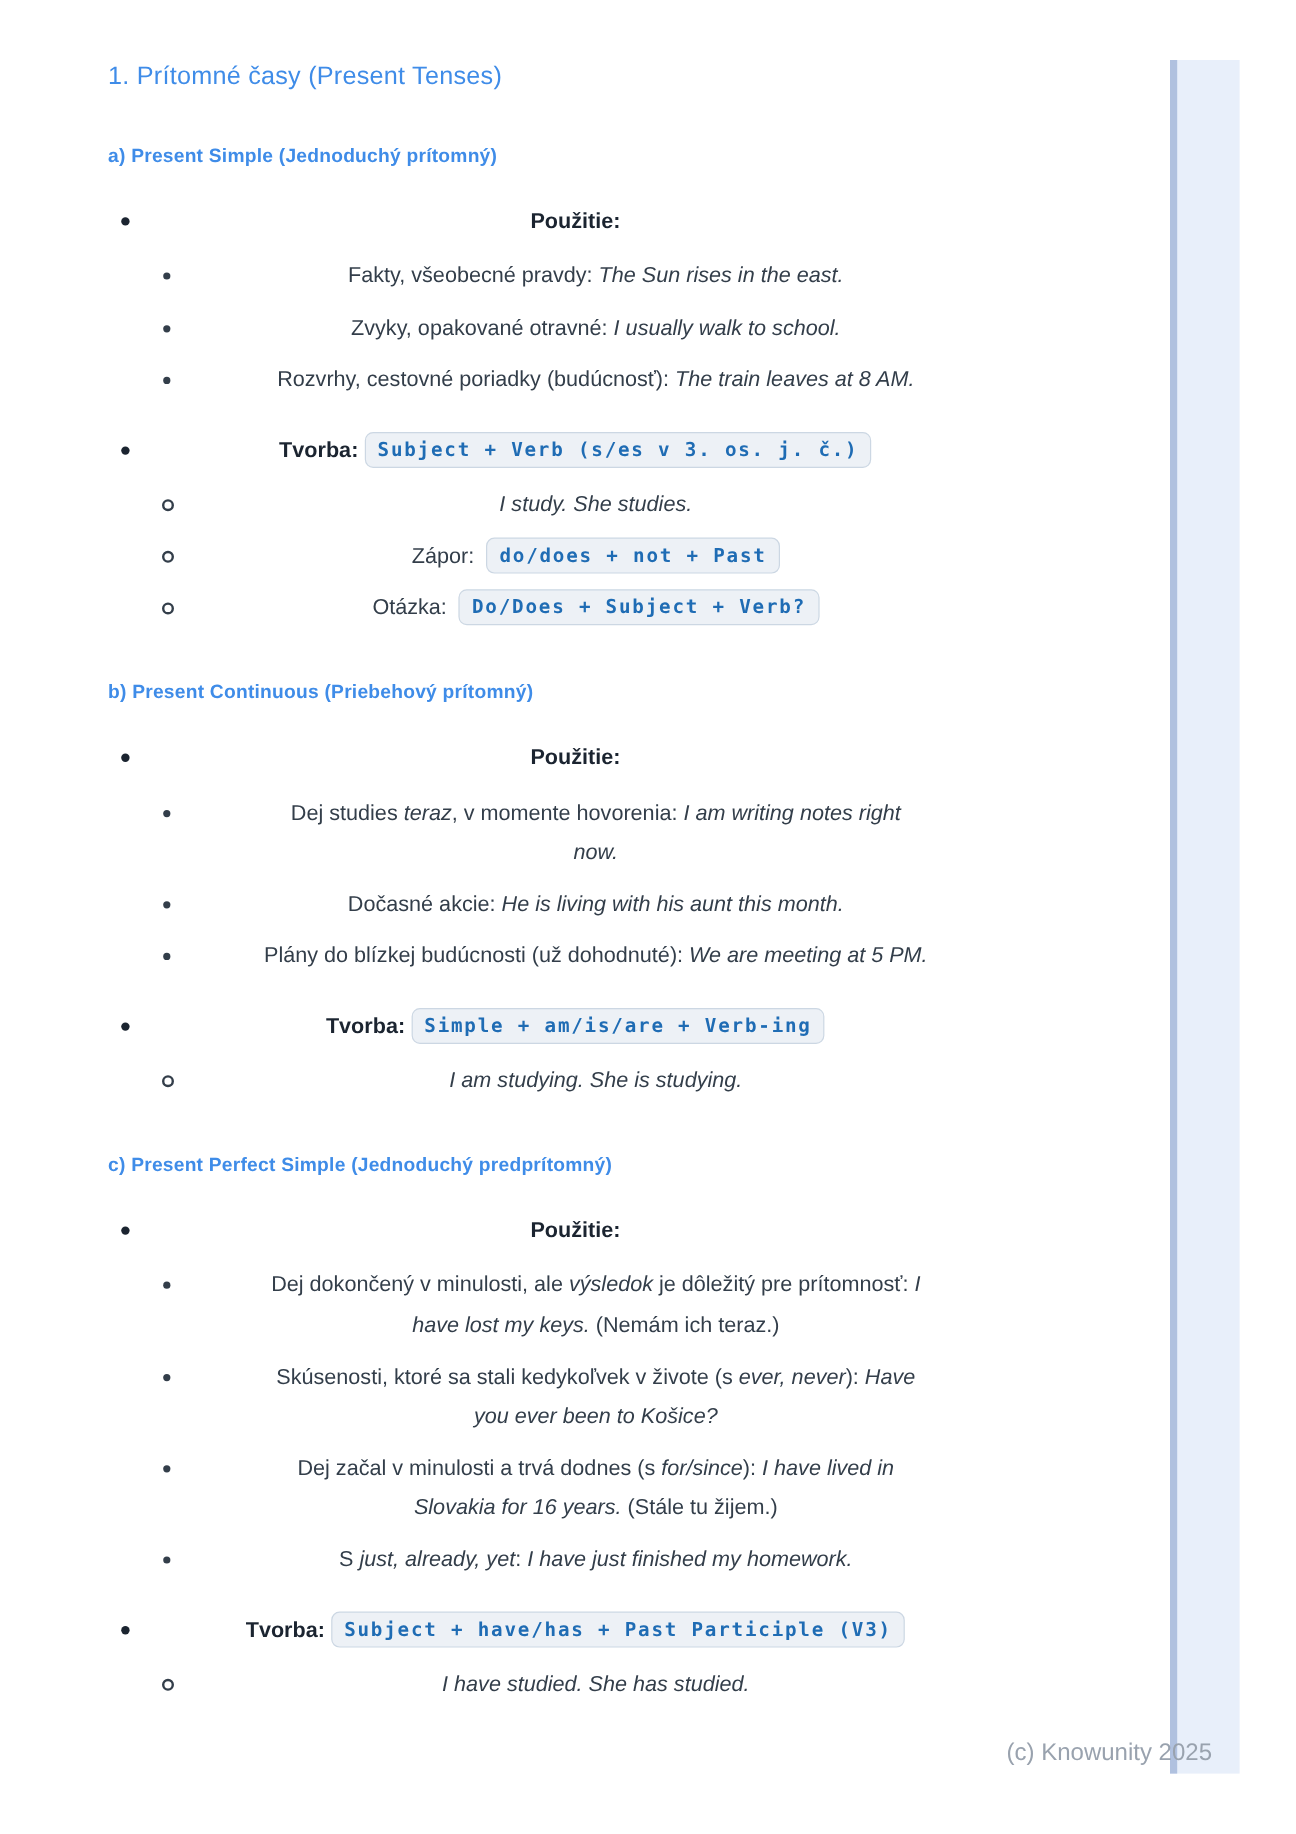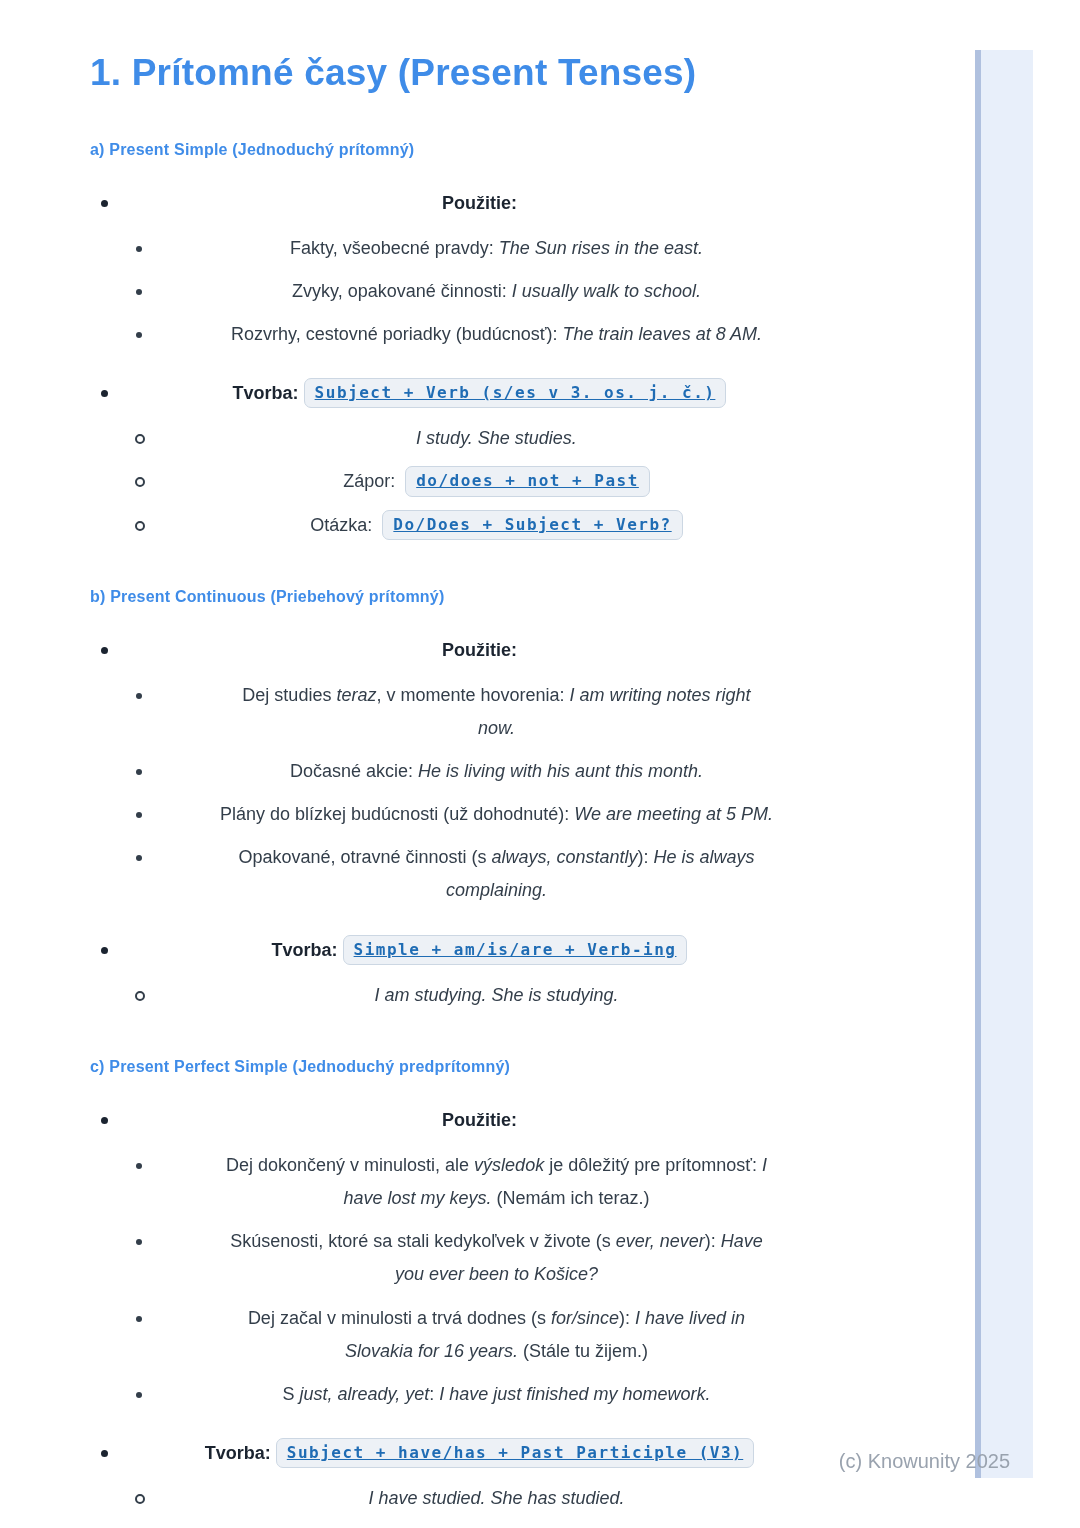--- a/index.html
+++ b/index.html
@@ -24,21 +24,21 @@
     position:absolute;left:975px;top:50px;width:52px;height:1428px;
     background:var(--bar-fill);
     border-left:6px solid var(--bar-edge);
     z-index:1;
   }
   .content{
     position:absolute;left:90px;top:0;width:745px;z-index:2;
     padding-top:52px;
   }
   h1{
-    margin:0;font-size:37px;line-height:1.15;font-weight:700;
+    margin:0;font-size:21px;line-height:1.15;font-weight:400;
     color:var(--heading-blue);letter-spacing:.2px;
   }
   h2{
     margin:45px 0 28px;font-size:16px;line-height:1.2;font-weight:700;
     color:var(--heading-blue);letter-spacing:.2px;
   }
   ul{list-style:none;margin:0;padding:0;text-align:center;}
   li{position:relative;}
   li.group{
     padding-left:34px;margin-bottom:26px;
@@ -70,58 +70,57 @@
     font-size:16px;font-weight:700;letter-spacing:1.5px;
     color:var(--code-blue);
     background:var(--code-bg);
     border:1px solid var(--code-border);
     border-radius:7px;
     padding:2px 10px 3px;
     margin-left:5px;
     line-height:1.45;
     white-space:nowrap;
     vertical-align:baseline;
-    position:relative;top:-1px;text-decoration:underline;
+    position:relative;top:-1px;
   }
   .footer{
     position:absolute;top:1450px;right:70px;z-index:3;
     font-size:20px;color:var(--footer-gray);
   }
 </style>
 </head>
 <body>
 
 <div class="side-bar"></div>
 
 <div class="content">
   <h1>1. Prítomné časy (Present Tenses)</h1>
   <div id="sections">
       <section>
         <h2>a) Present Simple (Jednoduchý prítomný)</h2>
         <ul class="groups">
           <li class="group disc"><span class="seg-b">Použitie:</span><ul class="sub">
               <li class="item disc"><span class="seg-n">Fakty, všeobecné pravdy: </span><span class="seg-i">The Sun rises in the east.</span></li>
-              <li class="item disc"><span class="seg-n">Zvyky, opakované činnosti: </span><span class="seg-i">I usually walk to school.</span></li>
+              <li class="item disc"><span class="seg-n">Zvyky, opakované otravné: </span><span class="seg-i">I usually walk to school.</span></li>
               <li class="item disc"><span class="seg-n">Rozvrhy, cestovné poriadky (budúcnosť): </span><span class="seg-i">The train leaves at 8 AM.</span></li>
             </ul></li>
           <li class="group disc"><span class="seg-b">Tvorba:</span><span class="seg-c">Subject + Verb (s/es v 3. os. j. č.)</span><ul class="sub">
               <li class="item circle"><span class="seg-i">I study. She studies.</span></li>
               <li class="item circle"><span class="seg-n">Zápor: </span><span class="seg-c">do/does + not + Past</span></li>
               <li class="item circle"><span class="seg-n">Otázka: </span><span class="seg-c">Do/Does + Subject + Verb?</span></li>
             </ul></li>
         </ul>
       </section>
       <section>
         <h2>b) Present Continuous (Priebehový prítomný)</h2>
         <ul class="groups">
           <li class="group disc"><span class="seg-b">Použitie:</span><ul class="sub">
               <li class="item disc"><span class="seg-n">Dej studies </span><span class="seg-i">teraz</span><span class="seg-n">, v momente hovorenia: </span><span class="seg-i">I am writing notes right<br>now.</span></li>
               <li class="item disc"><span class="seg-n">Dočasné akcie: </span><span class="seg-i">He is living with his aunt this month.</span></li>
               <li class="item disc"><span class="seg-n">Plány do blízkej budúcnosti (už dohodnuté): </span><span class="seg-i">We are meeting at 5 PM.</span></li>
-              <li class="item disc"><span class="seg-n">Opakované, otravné činnosti (s </span><span class="seg-i">always, constantly</span><span class="seg-n">): </span><span class="seg-i">He is always<br>complaining.</span></li>
             </ul></li>
           <li class="group disc"><span class="seg-b">Tvorba:</span><span class="seg-c">Simple + am/is/are + Verb-ing</span><ul class="sub">
               <li class="item circle"><span class="seg-i">I am studying. She is studying.</span></li>
             </ul></li>
         </ul>
       </section>
       <section>
         <h2>c) Present Perfect Simple (Jednoduchý predprítomný)</h2>
         <ul class="groups">
           <li class="group disc"><span class="seg-b">Použitie:</span><ul class="sub">

